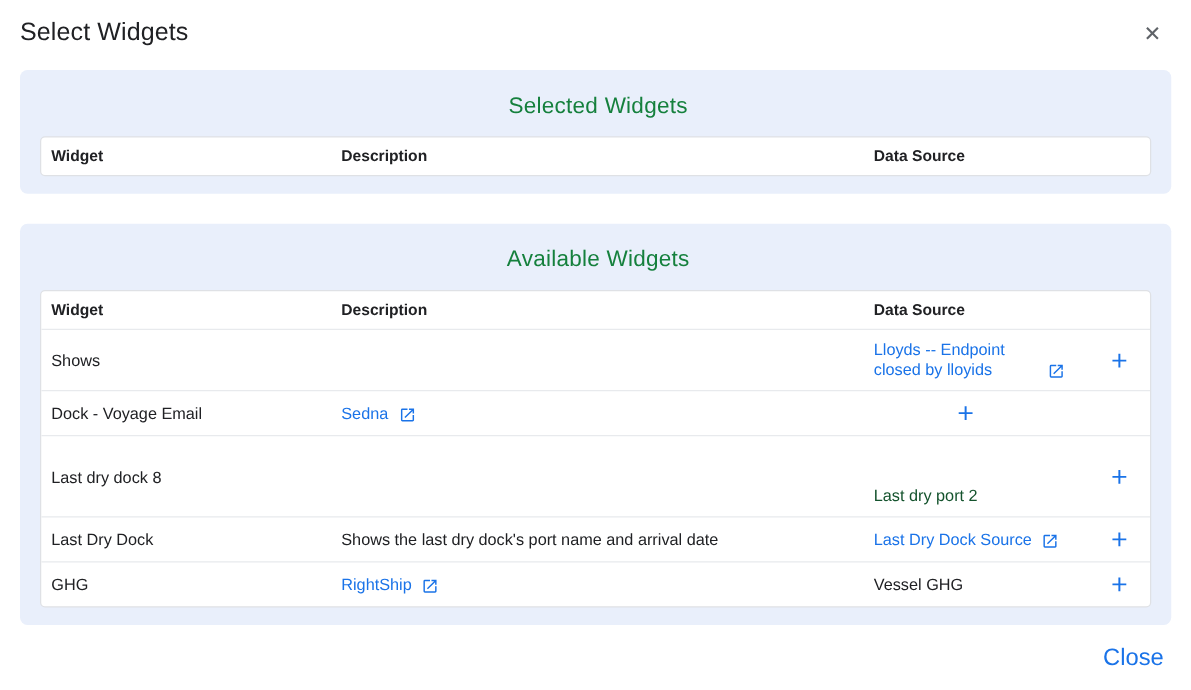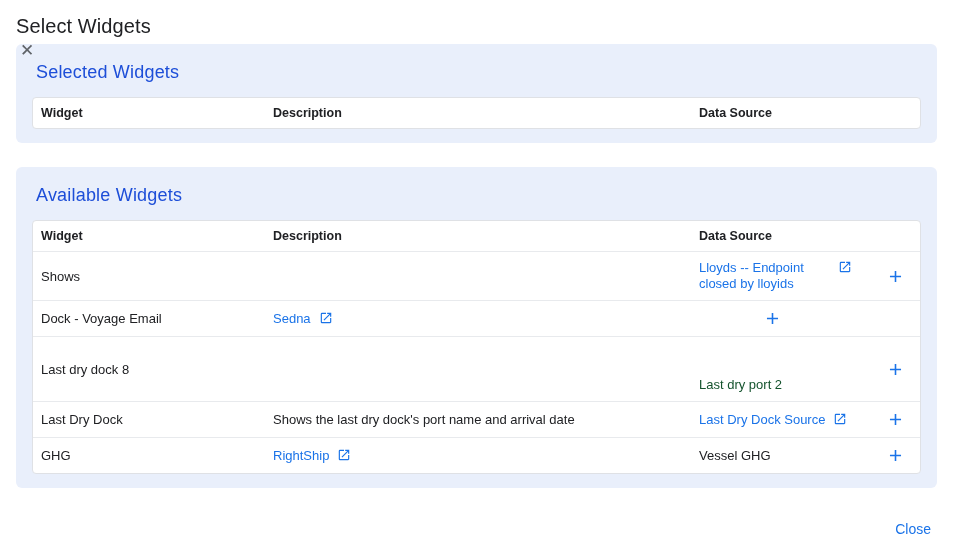--- a/index.html
+++ b/index.html
@@ -13,68 +13,67 @@
   }
   :root {
     --link: #1a73e8;
     --panel-bg: #e9effb;
     --table-border: #dfe1e5;
     --row-border: #e8eaed;
   }
   .dialog-header {
     display: flex; justify-content: space-between; align-items: flex-start;
     padding: 15px 20px 12px 16px;
-    height: 44px;
-    flex-direction: column;
+    height: 56px;
   }
   .dialog-title { font-size: 20px; font-weight: 500; color: #202124; letter-spacing: .1px; }
   .close-x {
     background: none; border: none; cursor: pointer;
     font-size: 17px; color: #5f6368; line-height: 1; padding: 4px;
   }
   .panel {
     background: var(--panel-bg);
     border-radius: 6px;
     margin: 0 16px 24px 16px;
     padding: 16px 16px 14px 16px;
   }
-  .panel-title { font-size: 18px; font-weight: 400; color: #1d4ed8; margin: 2px 0 14px 4px; letter-spacing: .2px; }
+  .panel-title { font-size: 18px; font-weight: 400; color: #15803d; margin: 2px 0 14px 4px; letter-spacing: .2px; text-align: center; }
   .table {
     background: #fff;
     border: 1px solid var(--table-border);
     border-radius: 4px;
     overflow: hidden;
   }
   .row {
     display: grid;
     grid-template-columns: 216px 410px 1fr 44px;
     align-items: center;
     gap: 16px;
   }
   .thead .cell {
     font-size: 12.5px; font-weight: 700; color: #202124;
     padding: 8px 8px;
   }
   .body-row { border-top: 1px solid var(--row-border); min-height: 36px; }
   .cell { font-size: 13px; color: #202124; padding: 8px 8px; }
-  .source-cell { display: flex; align-items: flex-start; gap: 8px; }
+  .source-cell { display: flex; align-items: flex-end; gap: 8px; }
   .source-link { color: var(--link); cursor: pointer; line-height: 16px; max-width: 172px; }
   .source-link.plain { color: #14532d; cursor: default; margin-top: 32px; }
   .ext-icon { color: var(--link); display: inline-flex; align-items: center; cursor: pointer; }
   .ext-icon svg { display: block; }
   .plus-cell {
     display: flex; align-items: center; justify-content: center;
     color: var(--link); cursor: pointer; padding: 8px 10px 8px 4px;
   }
   .footer {
     position: absolute; right: 22px; bottom: 14px;
   }
   .close-link {
     background: none; border: none; cursor: pointer;
-    color: var(--link); font-size: 14px; font-family: "Liberation Sans", sans-serif;
+    color: var(--link); font-size: 19px; font-family: "Liberation Sans", sans-serif;
   }
 </style>
 </head>
 <body>
 
 <div class="dialog">
 
   <div class="dialog-header">
     <h1 class="dialog-title">Select Widgets</h1>
     <button class="close-x">✕</button>

